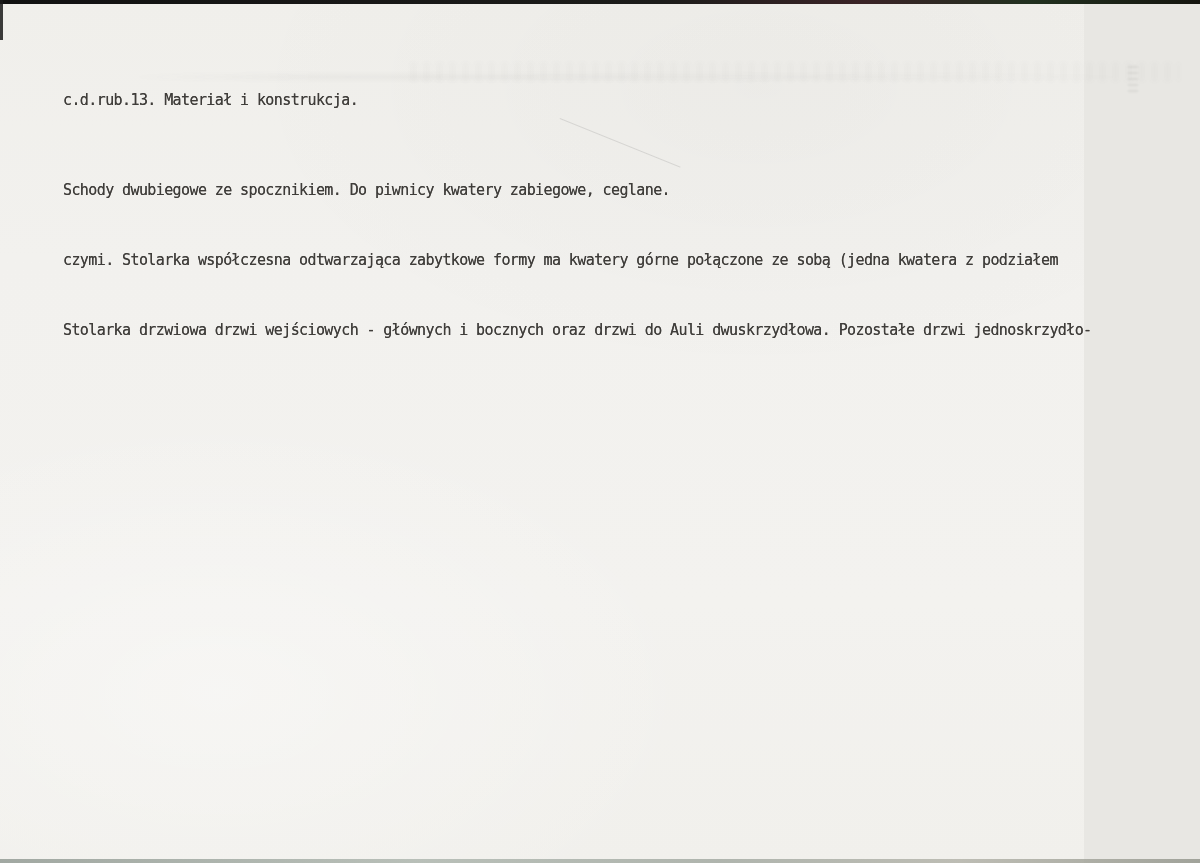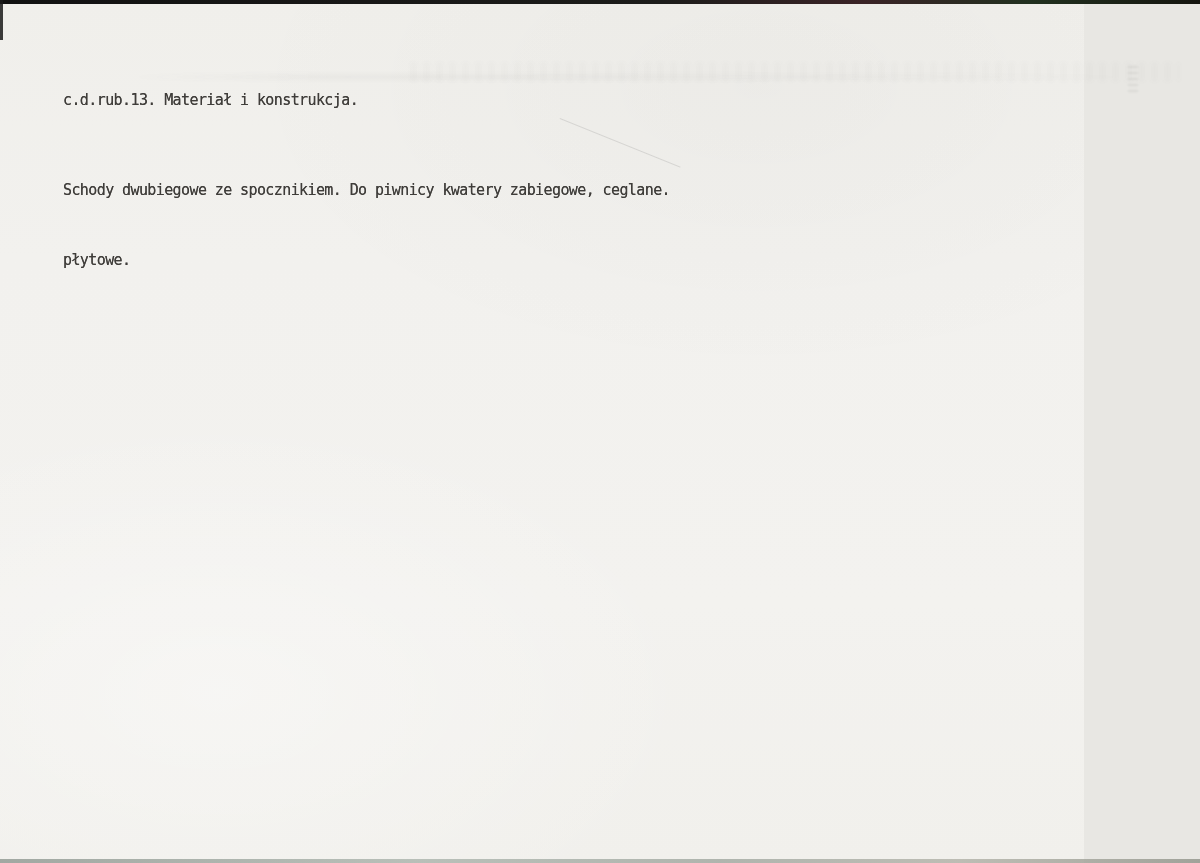--- a/index.html
+++ b/index.html
@@ -109,16 +109,17 @@
 
   <div class="ghost-strip"></div>
   <div class="ghost-strip2"></div>
   <div class="ghost-scratch"></div>
   <div class="ghost-speck"></div>
 
   <div class="doc-text doc-title">c.d.rub.13. Materiał i konstrukcja.</div>
 
   <div class="doc-text doc-body">
     <div class="doc-line">Schody dwubiegowe ze spocznikiem. Do piwnicy kwatery zabiegowe, ceglane.</div>
-    <div class="doc-line">płytowe.</div>
+    <div class="doc-line">czymi. Stolarka współczesna odtwarzająca zabytkowe formy ma kwatery górne połączone ze sobą (jedna kwatera z podziałem</div>
+    <div class="doc-line">Stolarka drzwiowa drzwi wejściowych - głównych i bocznych oraz drzwi do Auli dwuskrzydłowa. Pozostałe drzwi jednoskrzydło-</div>
   </div>
 
 </div>
 
 </body></html>

